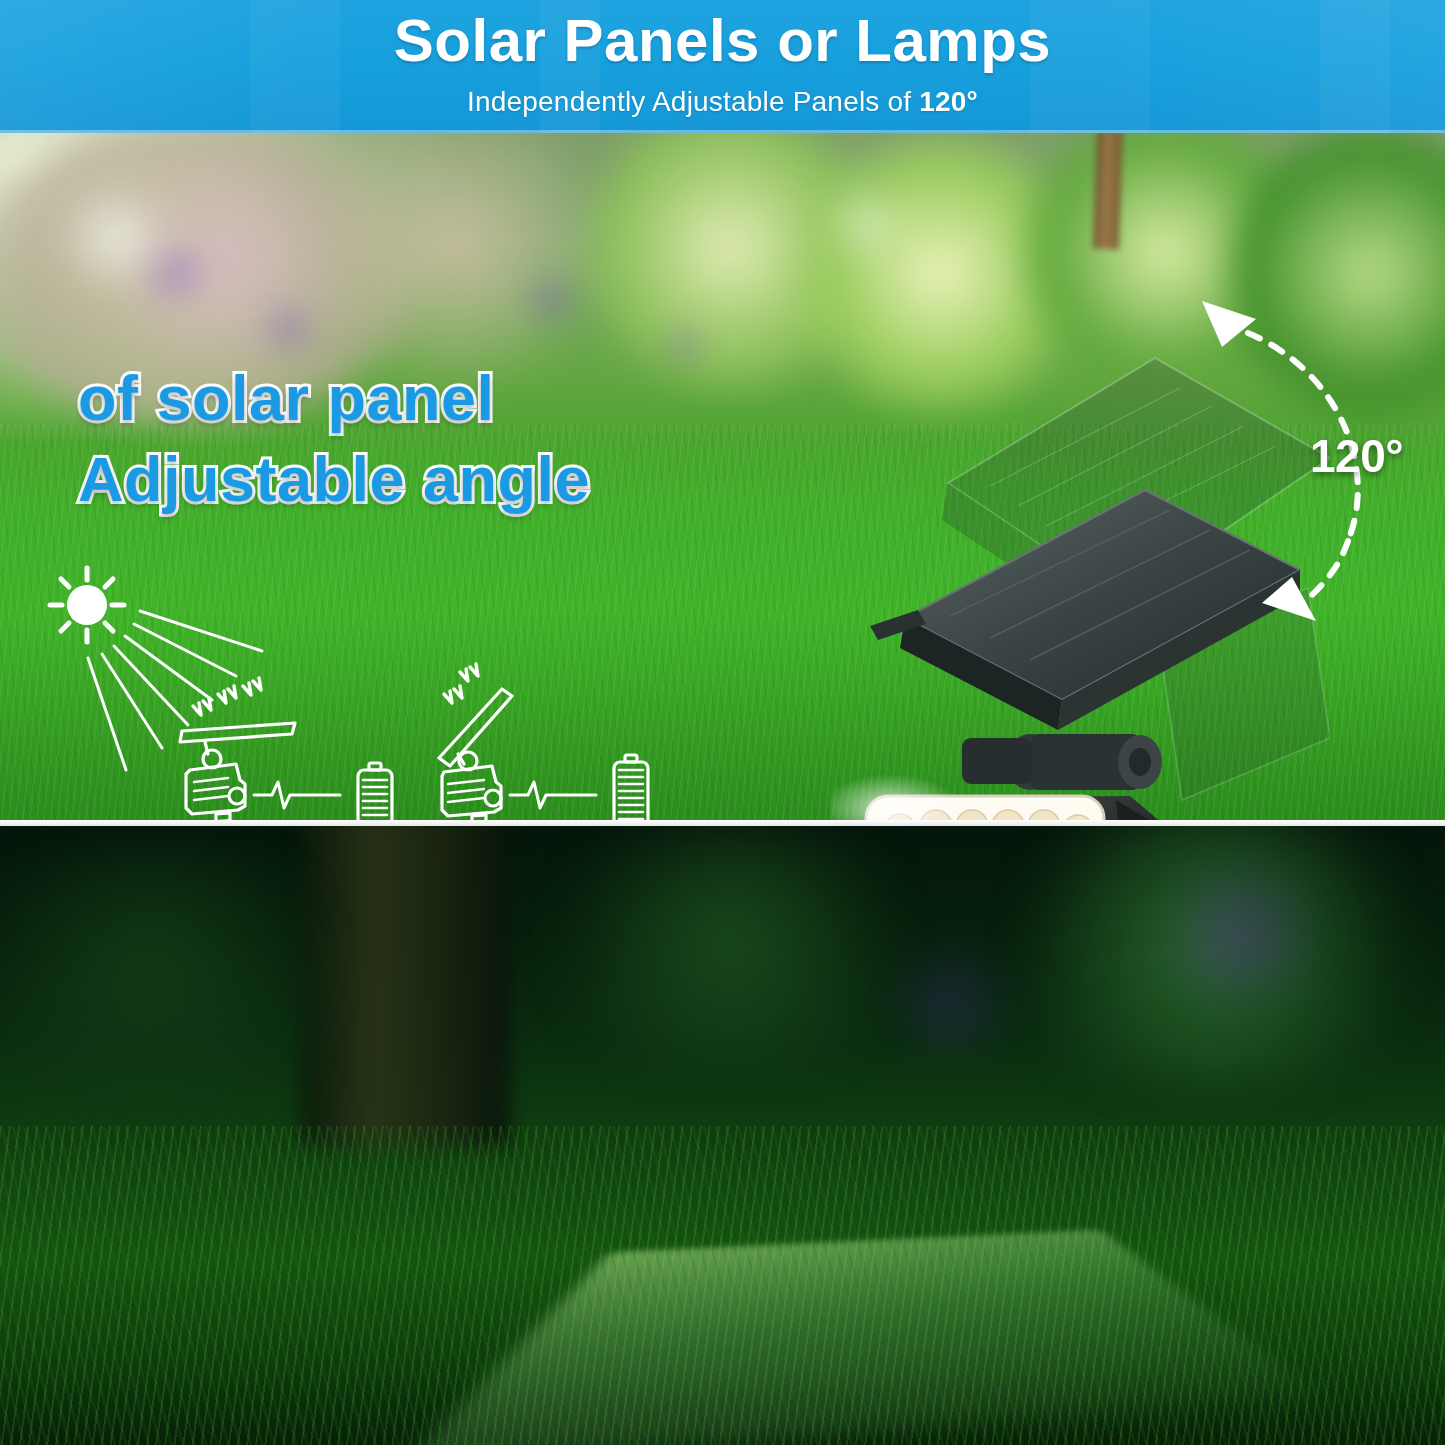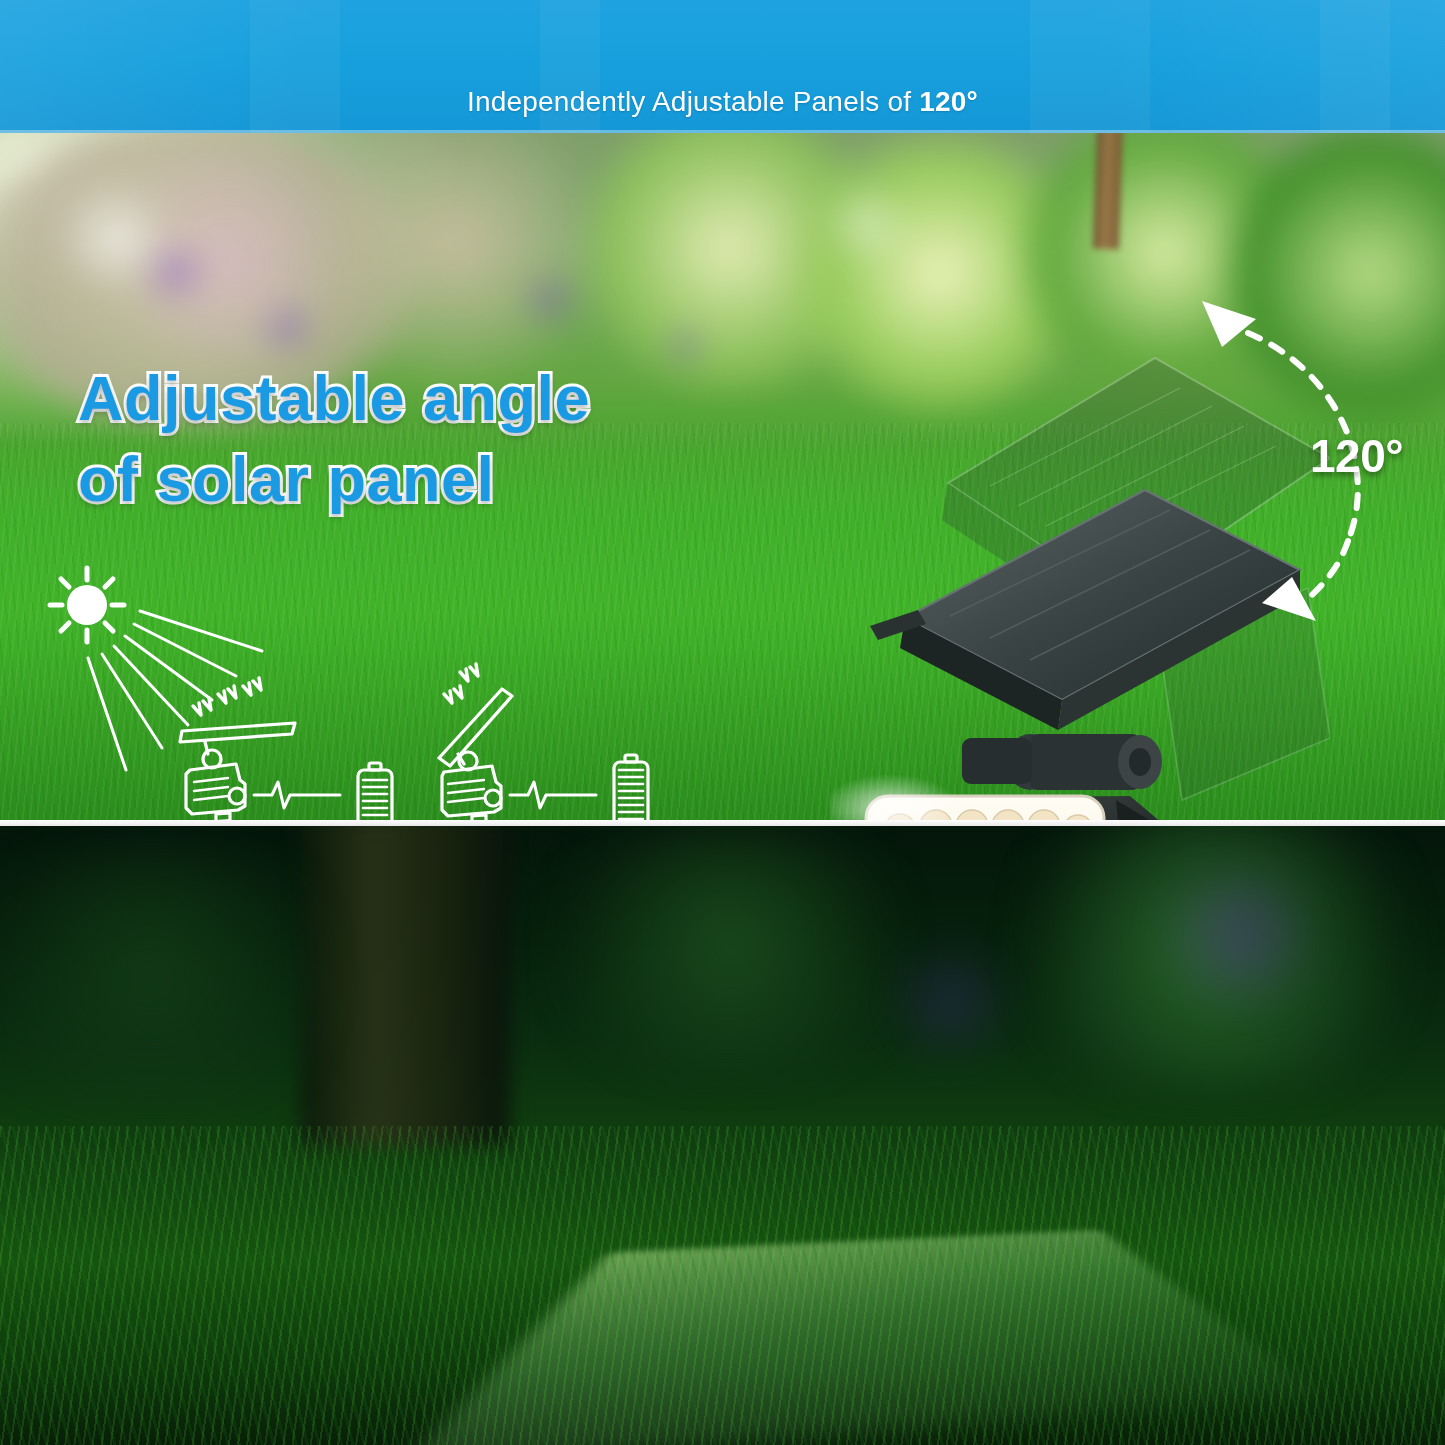--- a/index.html
+++ b/index.html
@@ -126,20 +126,21 @@
 </head>
 <body>
 
 <div class="page">
 
   <div class="banner">
     <div class="banner-streak" style="left:250px"></div>
     <div class="banner-streak" style="left:540px;width:60px"></div>
     <div class="banner-streak" style="left:1030px;width:120px"></div>
     <div class="banner-streak" style="left:1320px;width:70px"></div>
+    <div class="banner-title">Solar Panels or Lamps</div>
     <div class="banner-sub">
       <span>Independently Adjustable Panels of </span><b>120°</b>
     </div>
   </div>
 
   <div class="scene-top">
 
     <div class="bush">
       <div class="blob" style="left:0px;top:0px;width:460px;height:300px;background:radial-gradient(circle,#cfc2a8,#b7ae96 60%,rgba(150,160,110,0));opacity:.85"></div>
       <div class="blob" style="left:140px;top:20px;width:260px;height:240px;background:radial-gradient(circle,#d9b9c6,rgba(190,150,170,0) 70%);opacity:.8"></div>
@@ -154,22 +155,22 @@
       <div class="blob" style="left:700px;top:200px;width:50px;height:45px;background:radial-gradient(circle,#8257c9,rgba(120,80,180,0) 70%);opacity:.6"></div>
       <div class="blob" style="left:95px;top:60px;width:120px;height:110px;background:radial-gradient(circle,#ffffff,rgba(255,255,255,0) 70%);opacity:.7"></div>
       <div class="blob" style="left:860px;top:60px;width:90px;height:80px;background:radial-gradient(circle,#ffffff,rgba(255,255,255,0) 70%);opacity:.55"></div>
     </div>
 
     <div class="post"></div>
     <div class="grass-top"></div>
     <div class="grass-tex"></div>
 
     <div class="h-solar outline-blue">
+      <div>of solar panel</div>
       <div>Adjustable angle</div>
-      <div>of solar panel</div>
     </div>
 
     <svg class="infographic" viewBox="0 0 640 290">
       <g stroke="#ffffff" fill="none" stroke-width="3.2" stroke-linecap="round" stroke-linejoin="round">
 
         <g>
           <circle cx="47" cy="47" r="20" fill="#ffffff" stroke="none"></circle>
           <g stroke-width="5">
             <line x1="47" y1="10" x2="47" y2="22"></line>
             <line x1="47" y1="72" x2="47" y2="84"></line>

